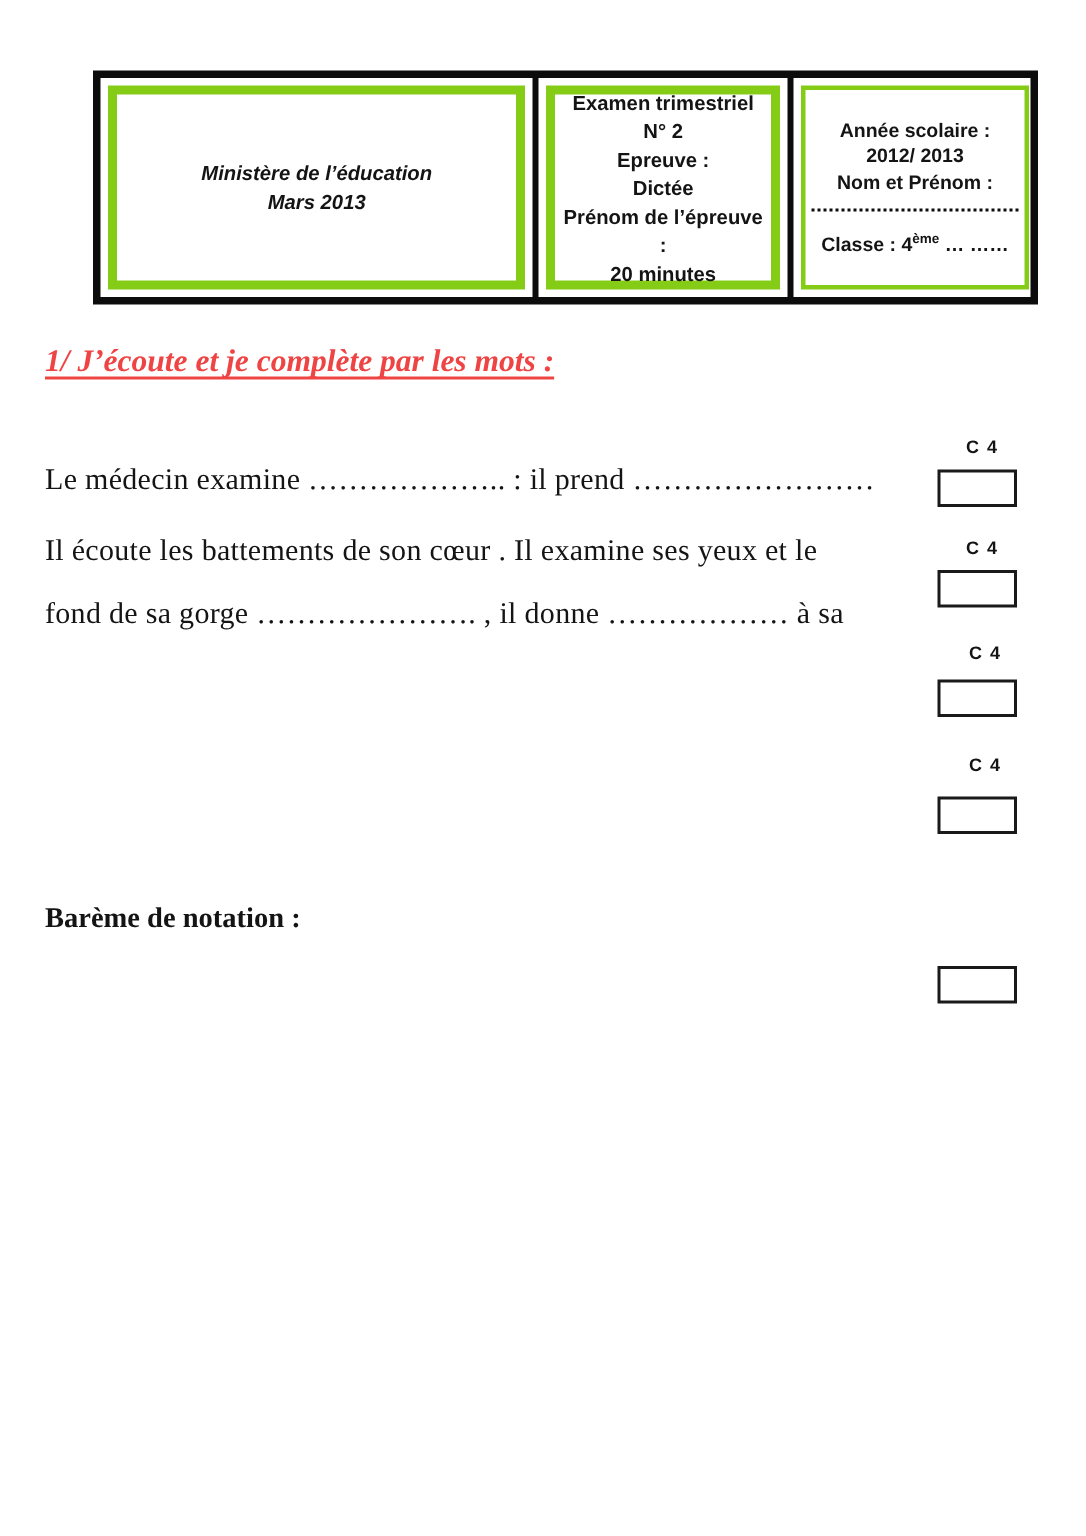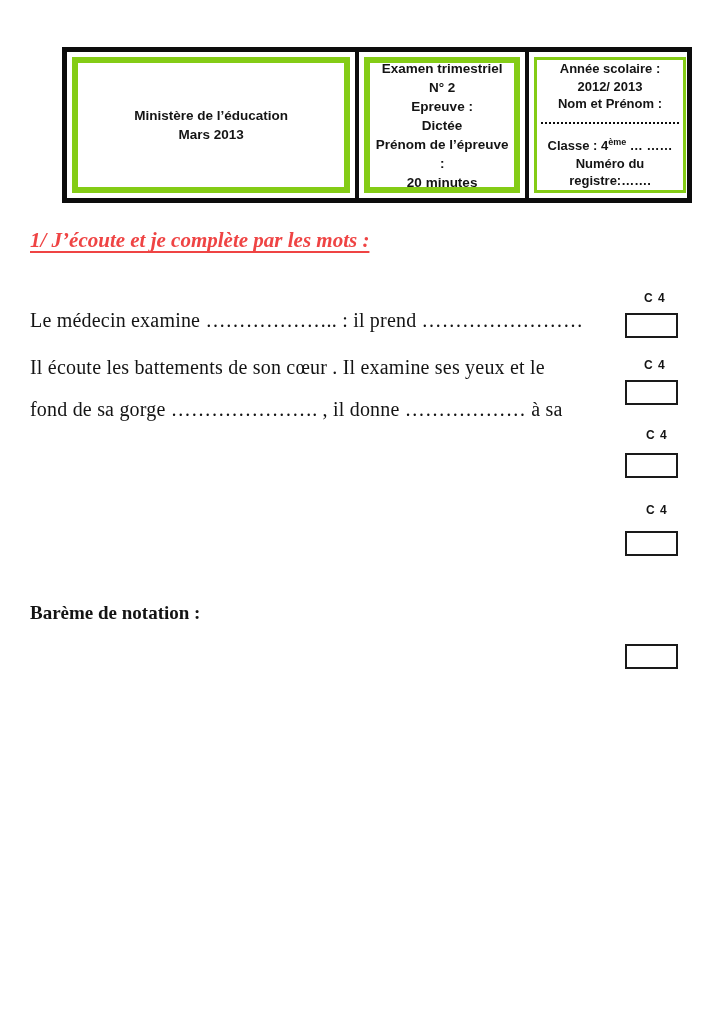--- a/index.html
+++ b/index.html
@@ -18,21 +18,21 @@
   .header-frame {
     position: absolute;
     left: 62px; top: 47px;
     width: 630px; height: 156px;
     border: 5px solid #0c0c0c;
     display: flex;
     flex-direction: row;
     background: #ffffff;
   }
   .header-cell { display: flex; }
-  .cell-left  { width: 292px; }
+  .cell-left  { width: 292px; font-style: italic; }
   .cell-mid   { width: 168px; }
   .cell-right { width: 158px; }
   .header-divider { width: 4px; background: #0c0c0c; }
   .inner-box {
     flex: 1;
     margin: 5px;
     border: 6px solid #84cc16;
     display: flex;
     flex-direction: column;
     justify-content: center;
@@ -141,21 +141,20 @@
       </div>
     </div>
     <div class="header-divider"></div>
     <div class="header-cell cell-right">
       <div class="inner-box">
         <div>Année scolaire :</div>
         <div>2012/ 2013</div>
         <div>Nom et Prénom :</div>
         <div class="name-fill-line"></div>
         <div class="class-line"><span>Classe : 4</span><sup>ème</sup><span> … ……</span></div>
-        <div>Numéro du registre:…….</div>
       </div>
     </div>
   </div>
 
   <div class="section-heading">1/ J’écoute et je complète par les mots :</div>
 
   <div class="dictation-line line-0">Le médecin examine ……………….. : il prend ……………………</div>
   <div class="dictation-line line-1">Il écoute les battements de son cœur . Il examine ses yeux et le</div>
   <div class="dictation-line line-2">fond de sa gorge …………………. , il donne ……………… à sa</div>
 

